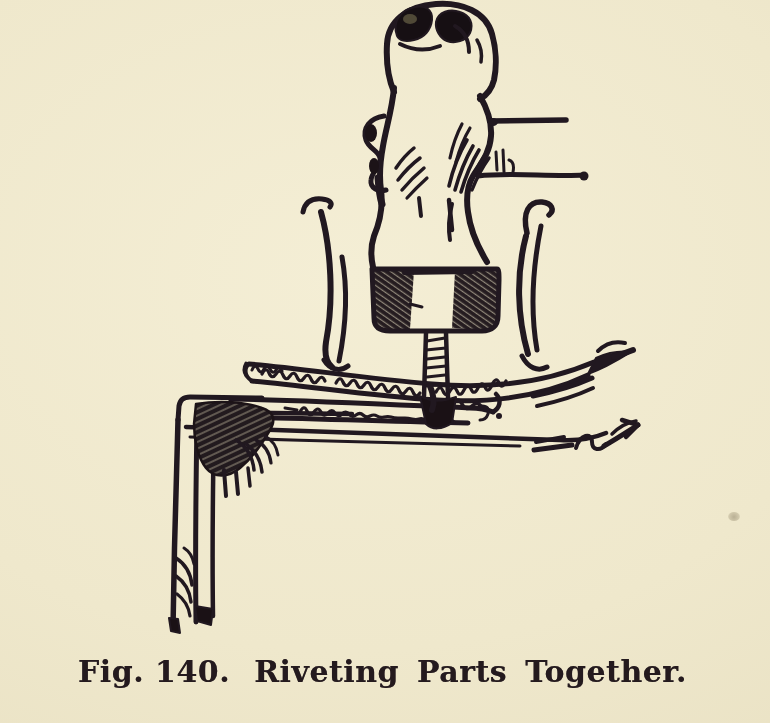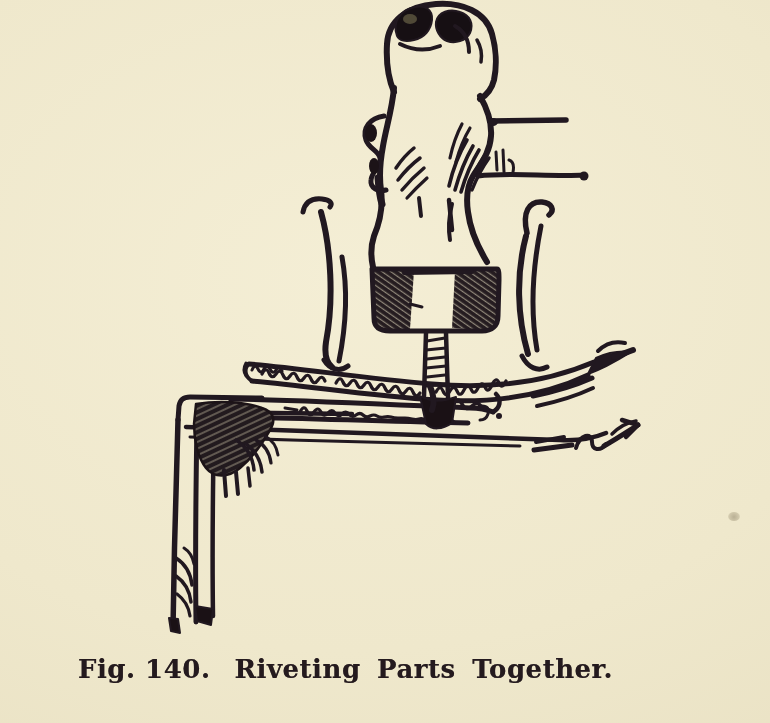--- a/index.html
+++ b/index.html
@@ -10,21 +10,21 @@
     background:
       radial-gradient(130% 100% at 45% 38%, #f4eed5 0%, #efe8cc 52%, #e9e1c3 86%, #e2d9ba 100%);
     font-family:"DejaVu Serif","Liberation Serif",serif;
   }
   .drawing{position:absolute;left:0;top:0;}
   .caption{
     position:absolute;
     left:78px;top:654px;
     white-space:nowrap;
     font-weight:bold;
-    font-size:26px;
+    font-size:30px;
     color:#241a1e;
     letter-spacing:0.5px;
     text-shadow:0 0 0.5px rgba(35,22,28,.55);
   }
   .caption .label{margin-right:24px;}
   .caption .title{word-spacing:7px;}
   .speck{
     position:absolute;left:728px;top:512px;width:12px;height:9px;
     border-radius:50%;
     background:radial-gradient(circle at 50% 55%, #a79d82 0%, #c6bda0 60%, rgba(198,189,160,0) 100%);

